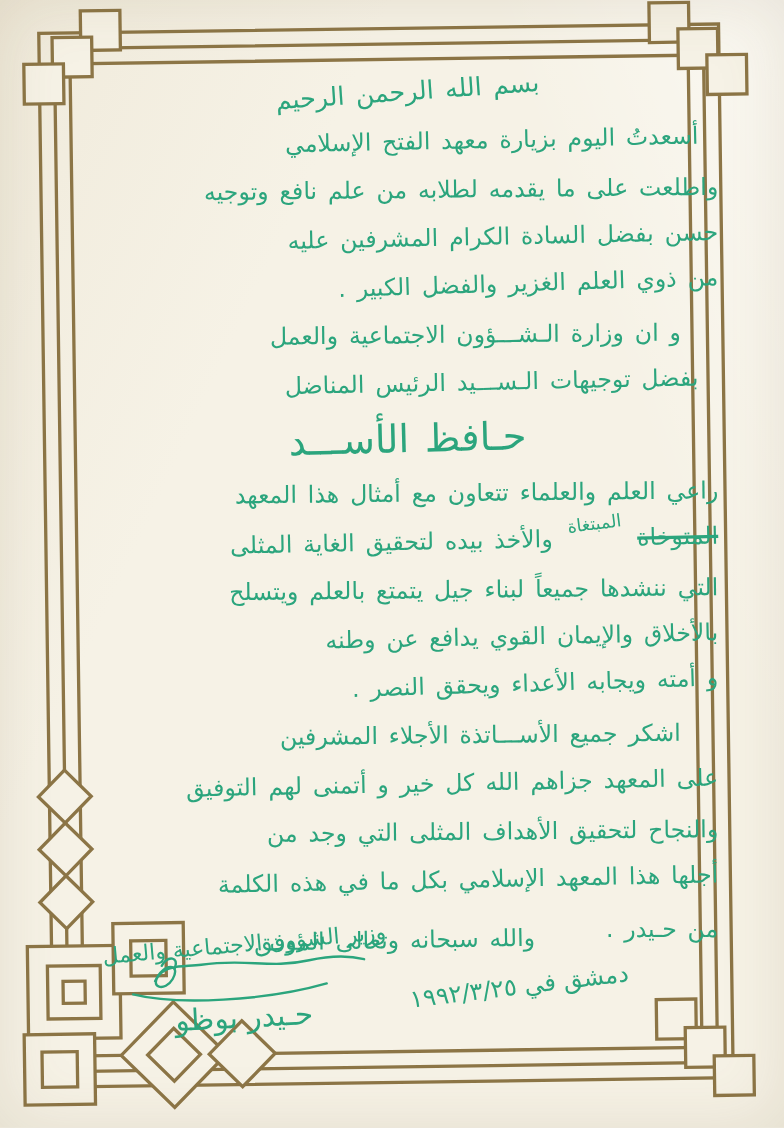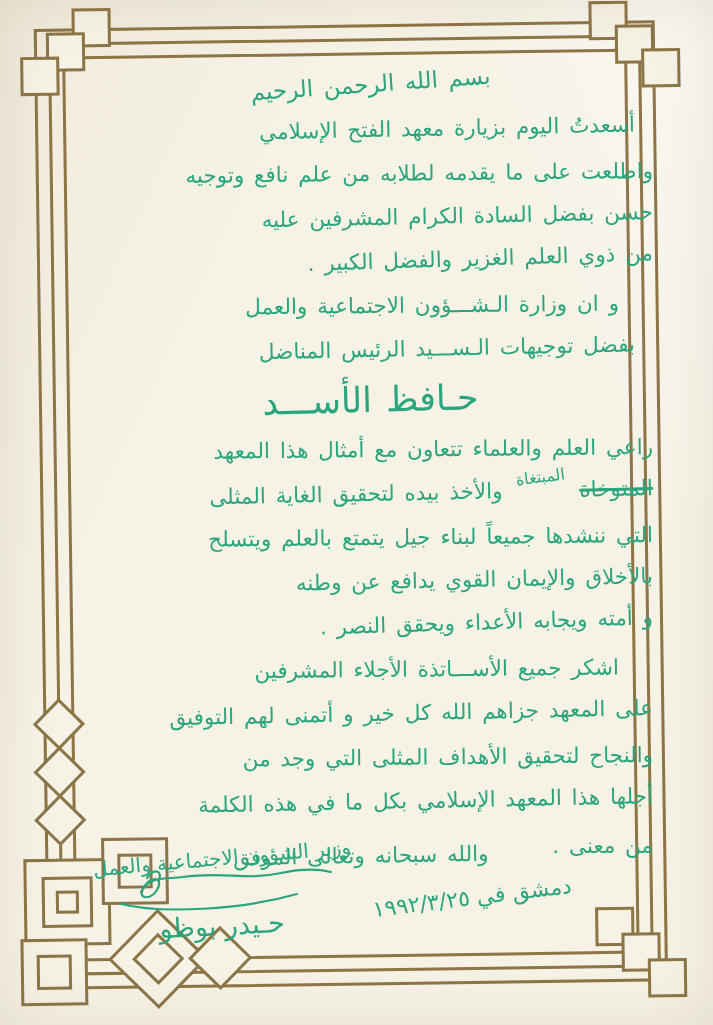--- a/index.html
+++ b/index.html
@@ -140,21 +140,21 @@
 
     <div class="line r2">التي ننشدها جميعاً لبناء جيل يتمتع بالعلم ويتسلح</div>
     <div class="line r1">بالأخلاق والإيمان القوي يدافع عن وطنه</div>
     <div class="line r3">و أمته ويجابه الأعداء ويحقق النصر .</div>
     <div class="line ind1 r2">اشكر جميع الأســـاتذة الأجلاء المشرفين</div>
     <div class="line r1">على المعهد جزاهم الله كل خير و أتمنى لهم التوفيق</div>
     <div class="line r2">والنجاح لتحقيق الأهداف المثلى التي وجد من</div>
     <div class="line r1">أجلها هذا المعهد الإسلامي بكل ما في هذه الكلمة</div>
 
     <div class="line endrow">
-      <span>من معنى .</span>
+      <span>من حـيدر .</span>
       <span class="closing">والله سبحانه وتعالى الموفق</span>
     </div>
   </div>
 
   <div class="sigblock">
     <div class="sig-title">وزير الشؤون الاجتماعية والعمل</div>
     <svg class="sig-squiggle" width="230" height="52" viewBox="0 0 230 52" aria-hidden="true">
       <path class="sq" d="M34 26 c8 -18 24 -16 16 -2 c-7 12 -22 8 -12 -4 c8 -9 22 -7 38 -9 c42 -6 62 4 98 -4 c18 -4 34 -5 50 -1"></path>
       <path class="sq" d="M14 38 c40 10 120 6 176 -10"></path>
       <path class="sq" d="M40 12 c6 -10 16 -8 12 2"></path>

